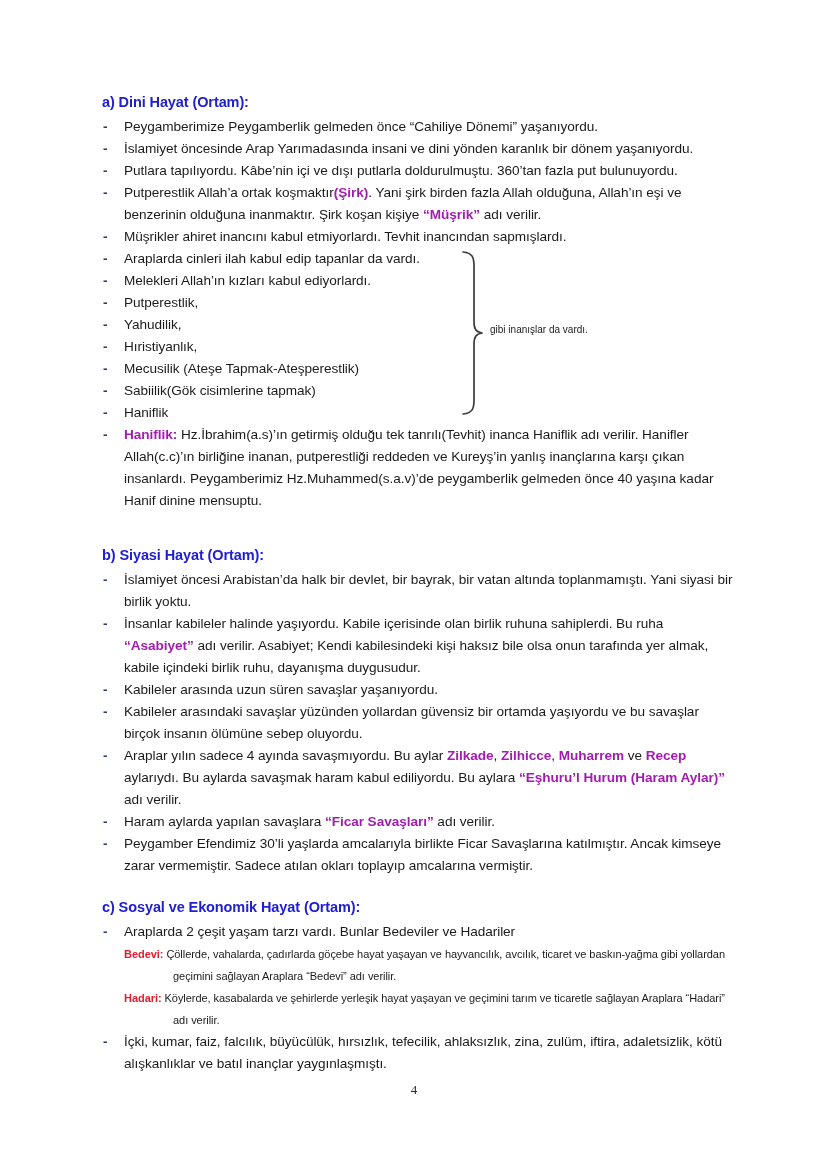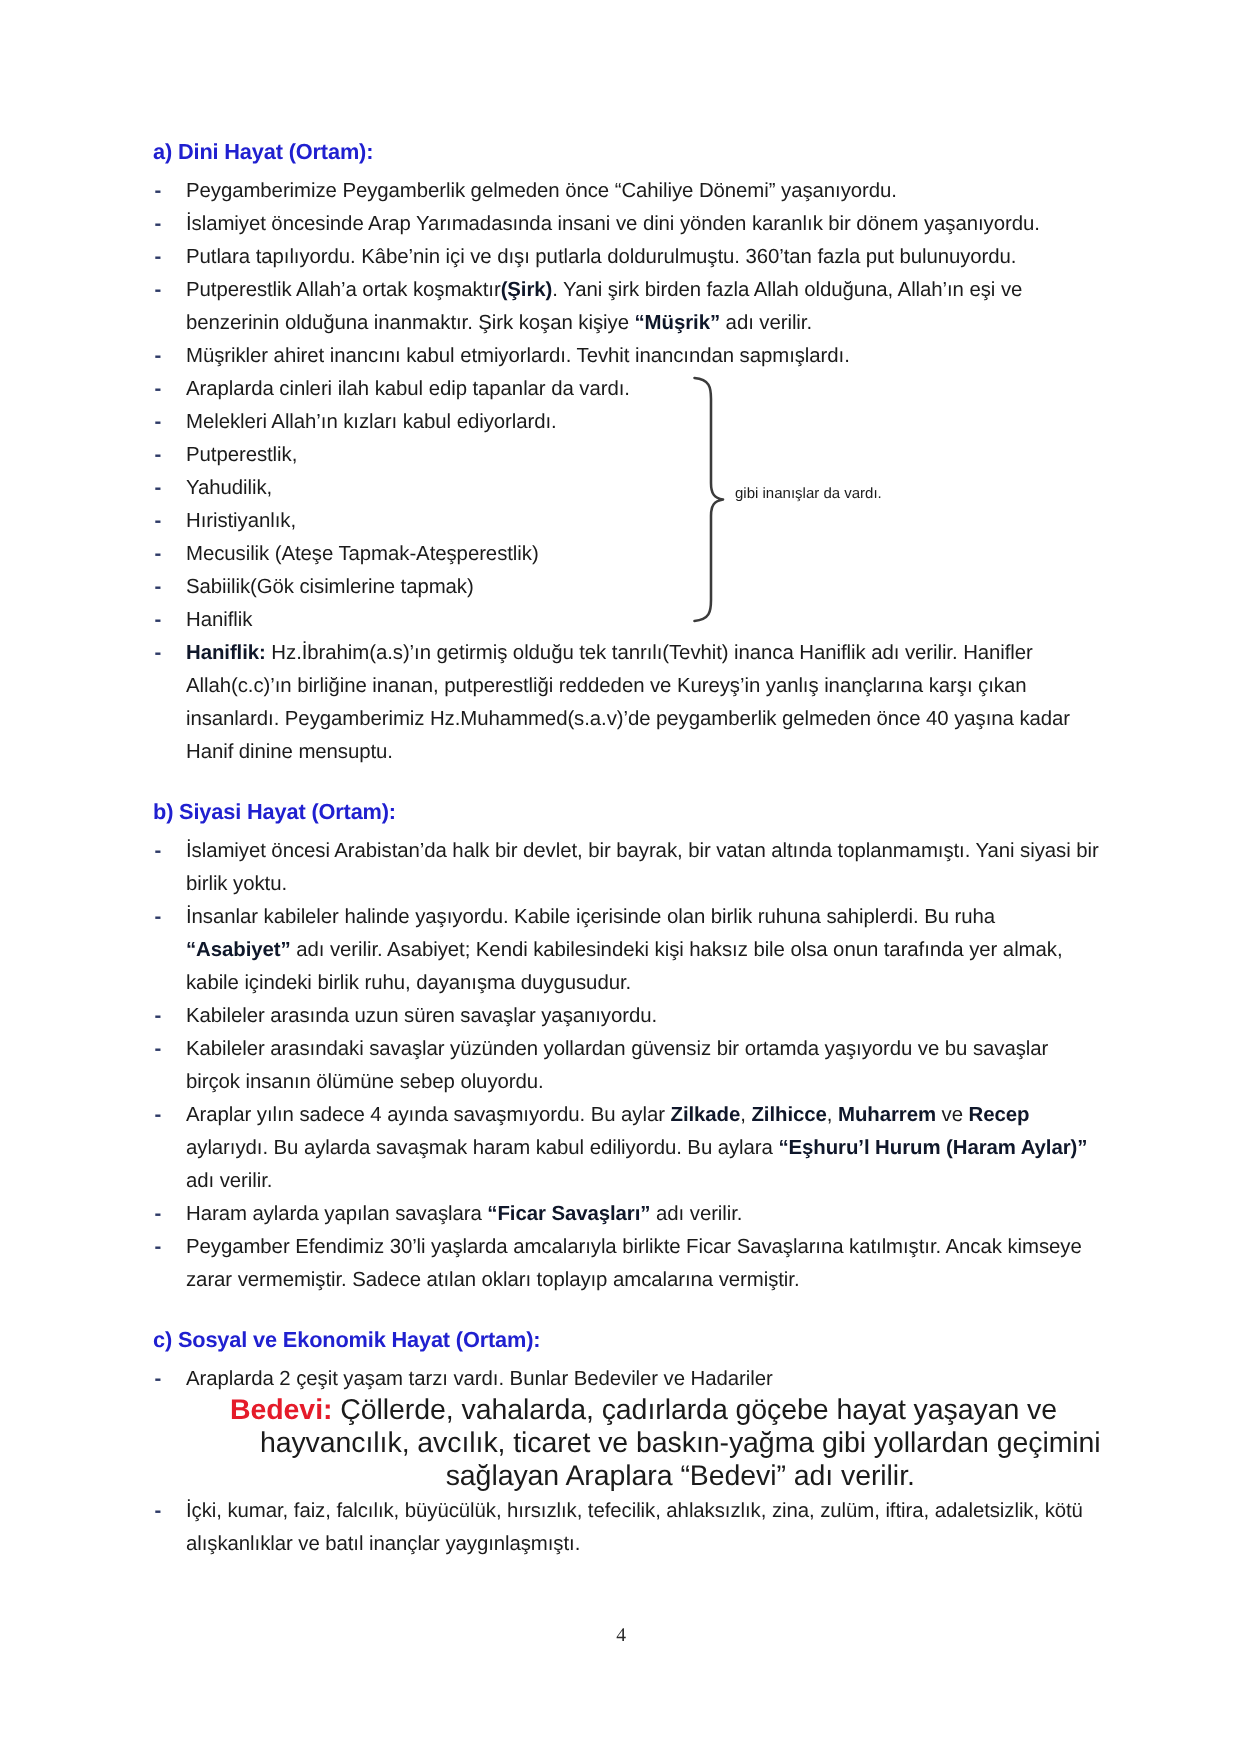--- a/index.html
+++ b/index.html
@@ -27,21 +27,21 @@
 
   
   .section-heading {
     color: #2020d0;
     font-weight: bold;
     font-size: 14.5px;
     line-height: 21px;
     letter-spacing: -0.1px;
     margin: 0 0 3px 4px;
   }
-  .heading-gap-b { margin-top: 20px; }
+  .heading-gap-b { margin-top: 33px; }
   .heading-gap-c { margin-top: 20px; }
 
   
   ul.bullets {
     list-style: none;
     margin: 0;
     padding: 0;
   }
   ul.bullets > li {
     position: relative;
@@ -57,21 +57,21 @@
     left: 5px;
     top: 0;
     color: #2d3a66;
     font-size: 13.6px;
     line-height: 22px;
     font-weight: 600;
   }
 
   
   .red {
-    color: #0f172a;
+    color: #a21caf;
     font-weight: bold;
     margin-top: 20px;
   }
 
   
   .brace-wrap {
     position: relative;
   }
   .brace-svg {
     position: absolute;
@@ -89,25 +89,24 @@
     font-size: 10px;
     line-height: 22px;
     color: #1b1b1b;
     white-space: nowrap;
   }
 
   
   .defn {
     position: relative;
     padding-left: 26px;
-    font-size: 19px;
+    font-size: 11px;
     line-height: 22px;
     color: #1b1b1b;
     letter-spacing: -0.05px;
-    text-align: center;
   }
   .defn .term {
     color: #e51b2a;
     font-weight: bold;
   }
   .defn-hang {
     display: block;
     padding-left: 49px;
     text-indent: -49px;
   }
@@ -252,20 +251,25 @@
         <span>Araplarda 2 çeşit yaşam tarzı vardı. Bunlar Bedeviler ve Hadariler</span>
       </li>
     </ul>
 
     <div class="defn">
       <span class="defn-hang">
         <span class="term">Bedevi:</span><span> Çöllerde, vahalarda, çadırlarda göçebe hayat yaşayan ve hayvancılık, avcılık, ticaret ve baskın-yağma gibi yollardan geçimini sağlayan Araplara “Bedevi” adı verilir.</span>
       </span>
     </div>
 
+    <div class="defn">
+      <span class="defn-hang">
+        <span class="term">Hadari:</span><span> Köylerde, kasabalarda ve şehirlerde yerleşik hayat yaşayan ve geçimini tarım ve ticaretle sağlayan Araplara “Hadari” adı verilir.</span>
+      </span>
+    </div>
 
     <ul class="bullets">
       <li>
         <span class="dash">-</span>
         <span>İçki, kumar, faiz, falcılık, büyücülük, hırsızlık, tefecilik, ahlaksızlık, zina, zulüm, iftira, adaletsizlik, kötü alışkanlıklar ve batıl inançlar yaygınlaşmıştı.</span>
       </li>
     </ul>
 
   </div>
 

